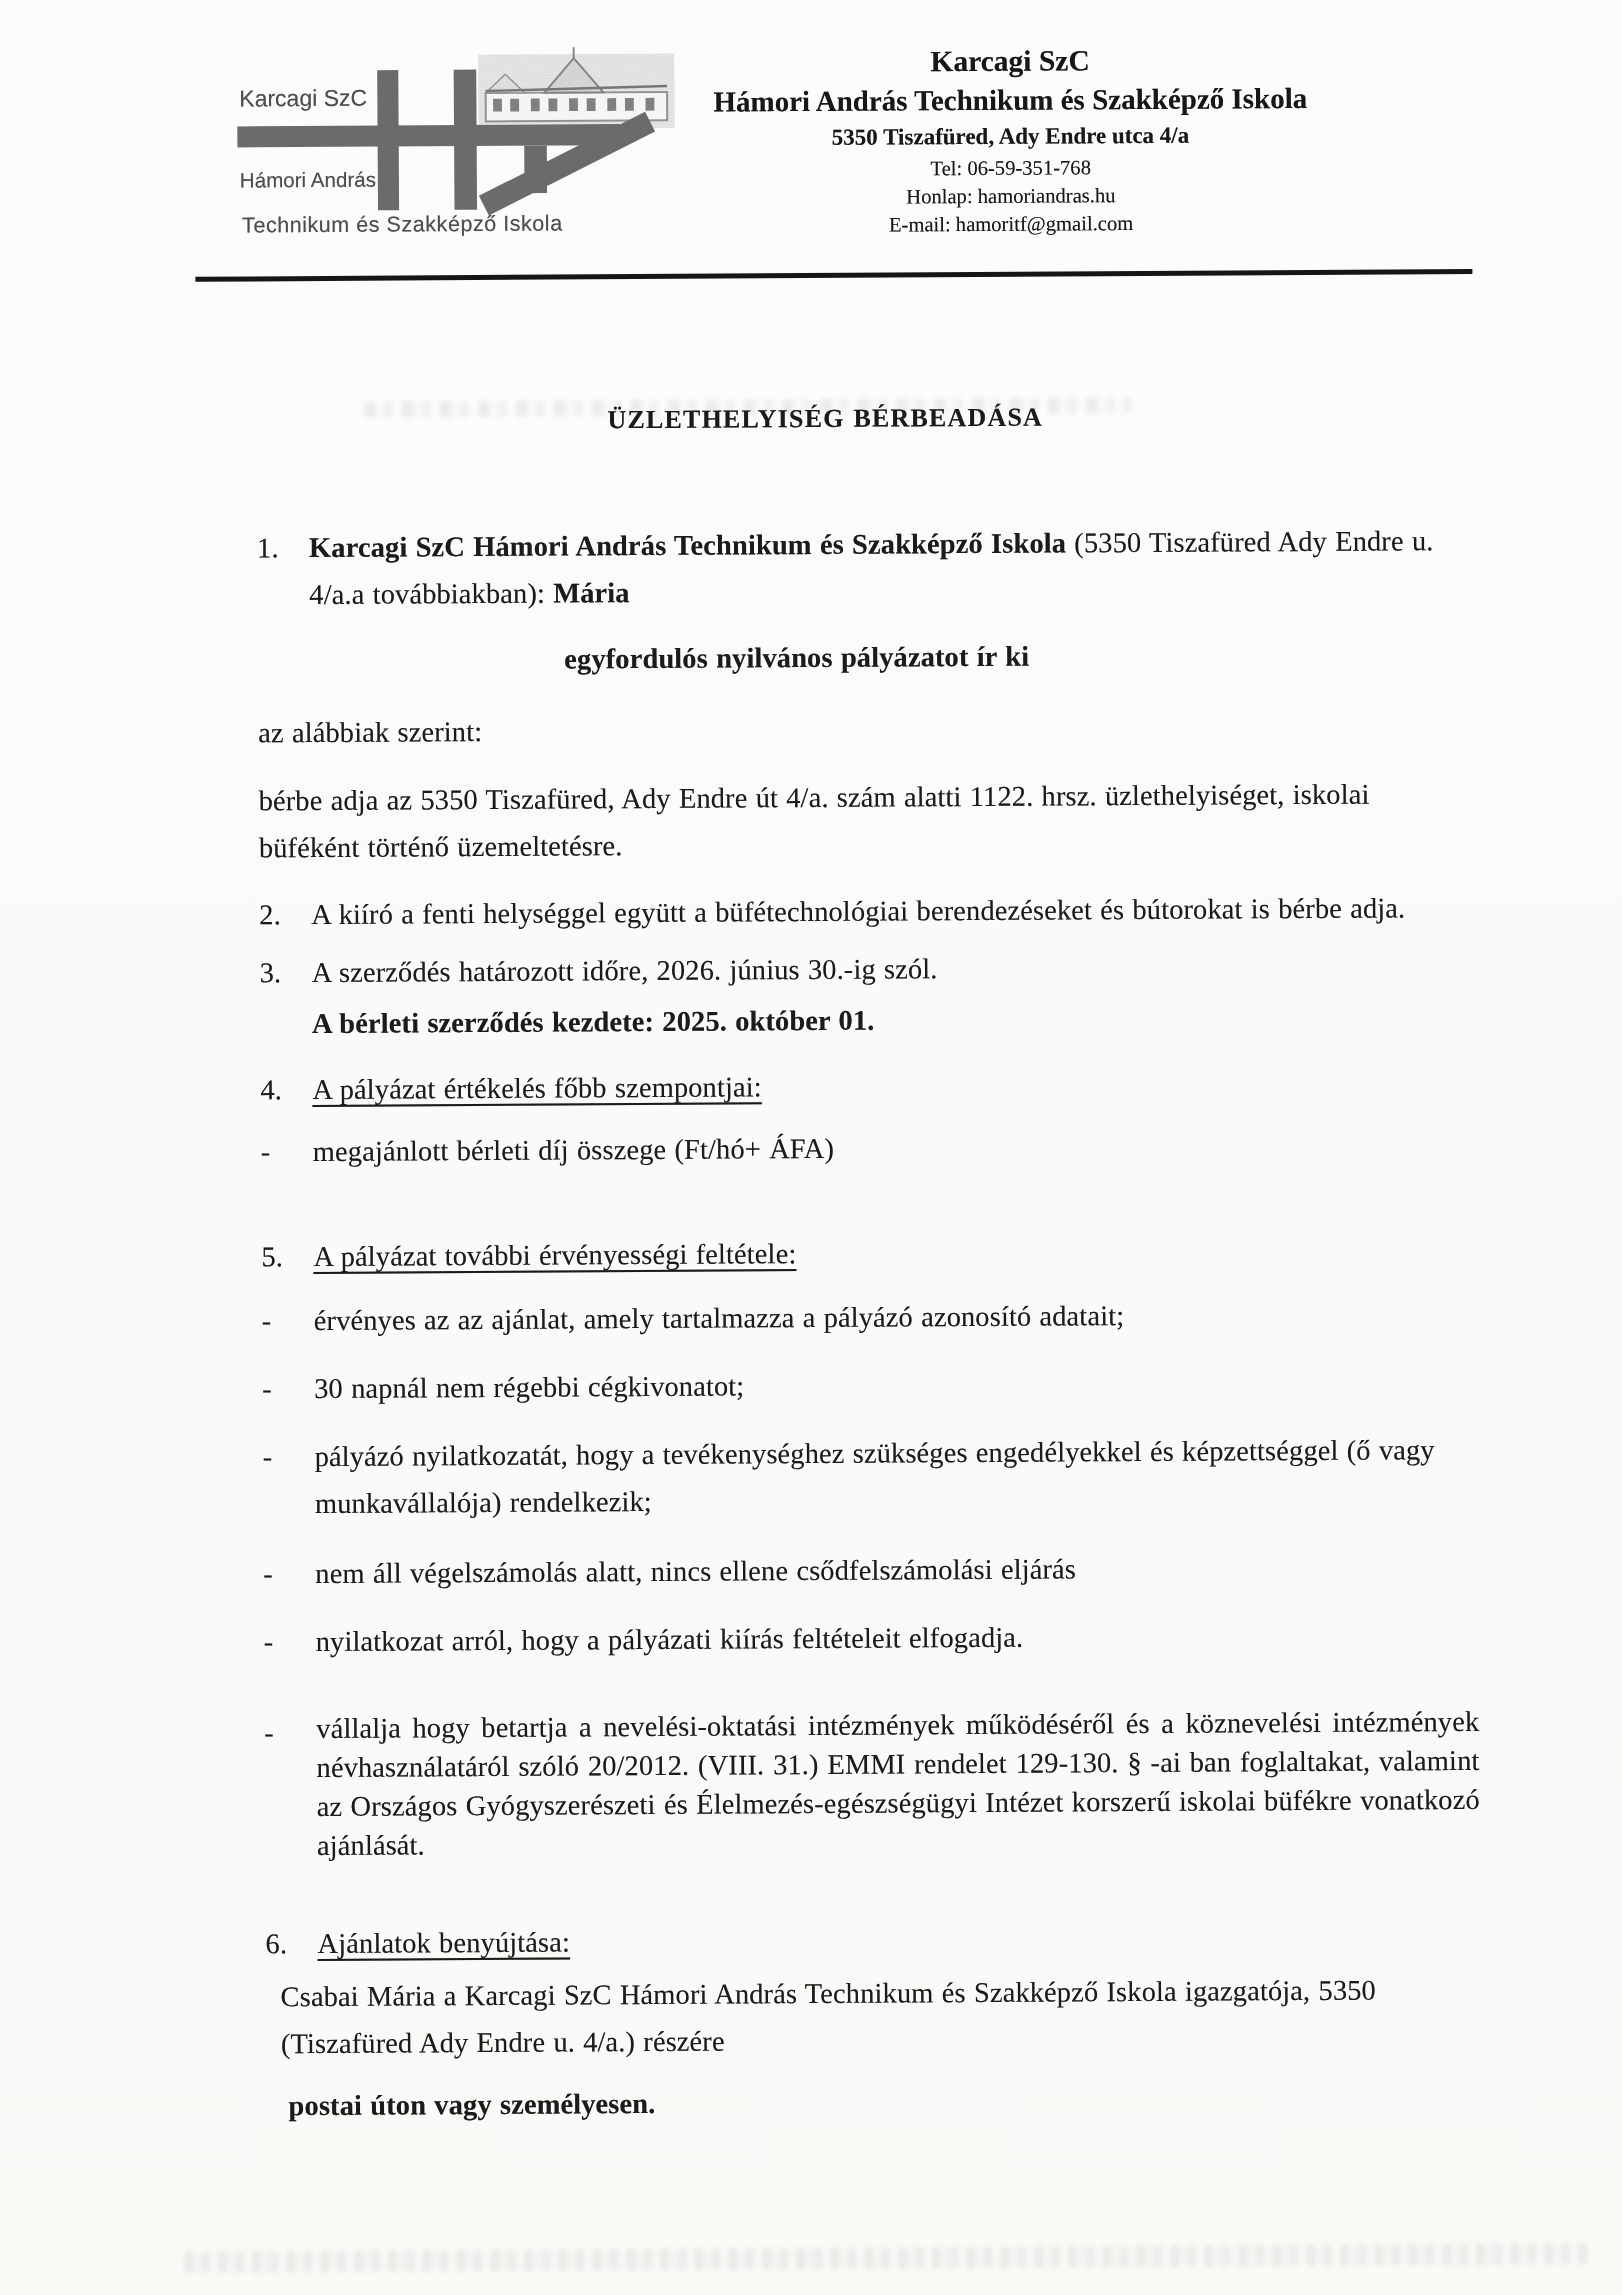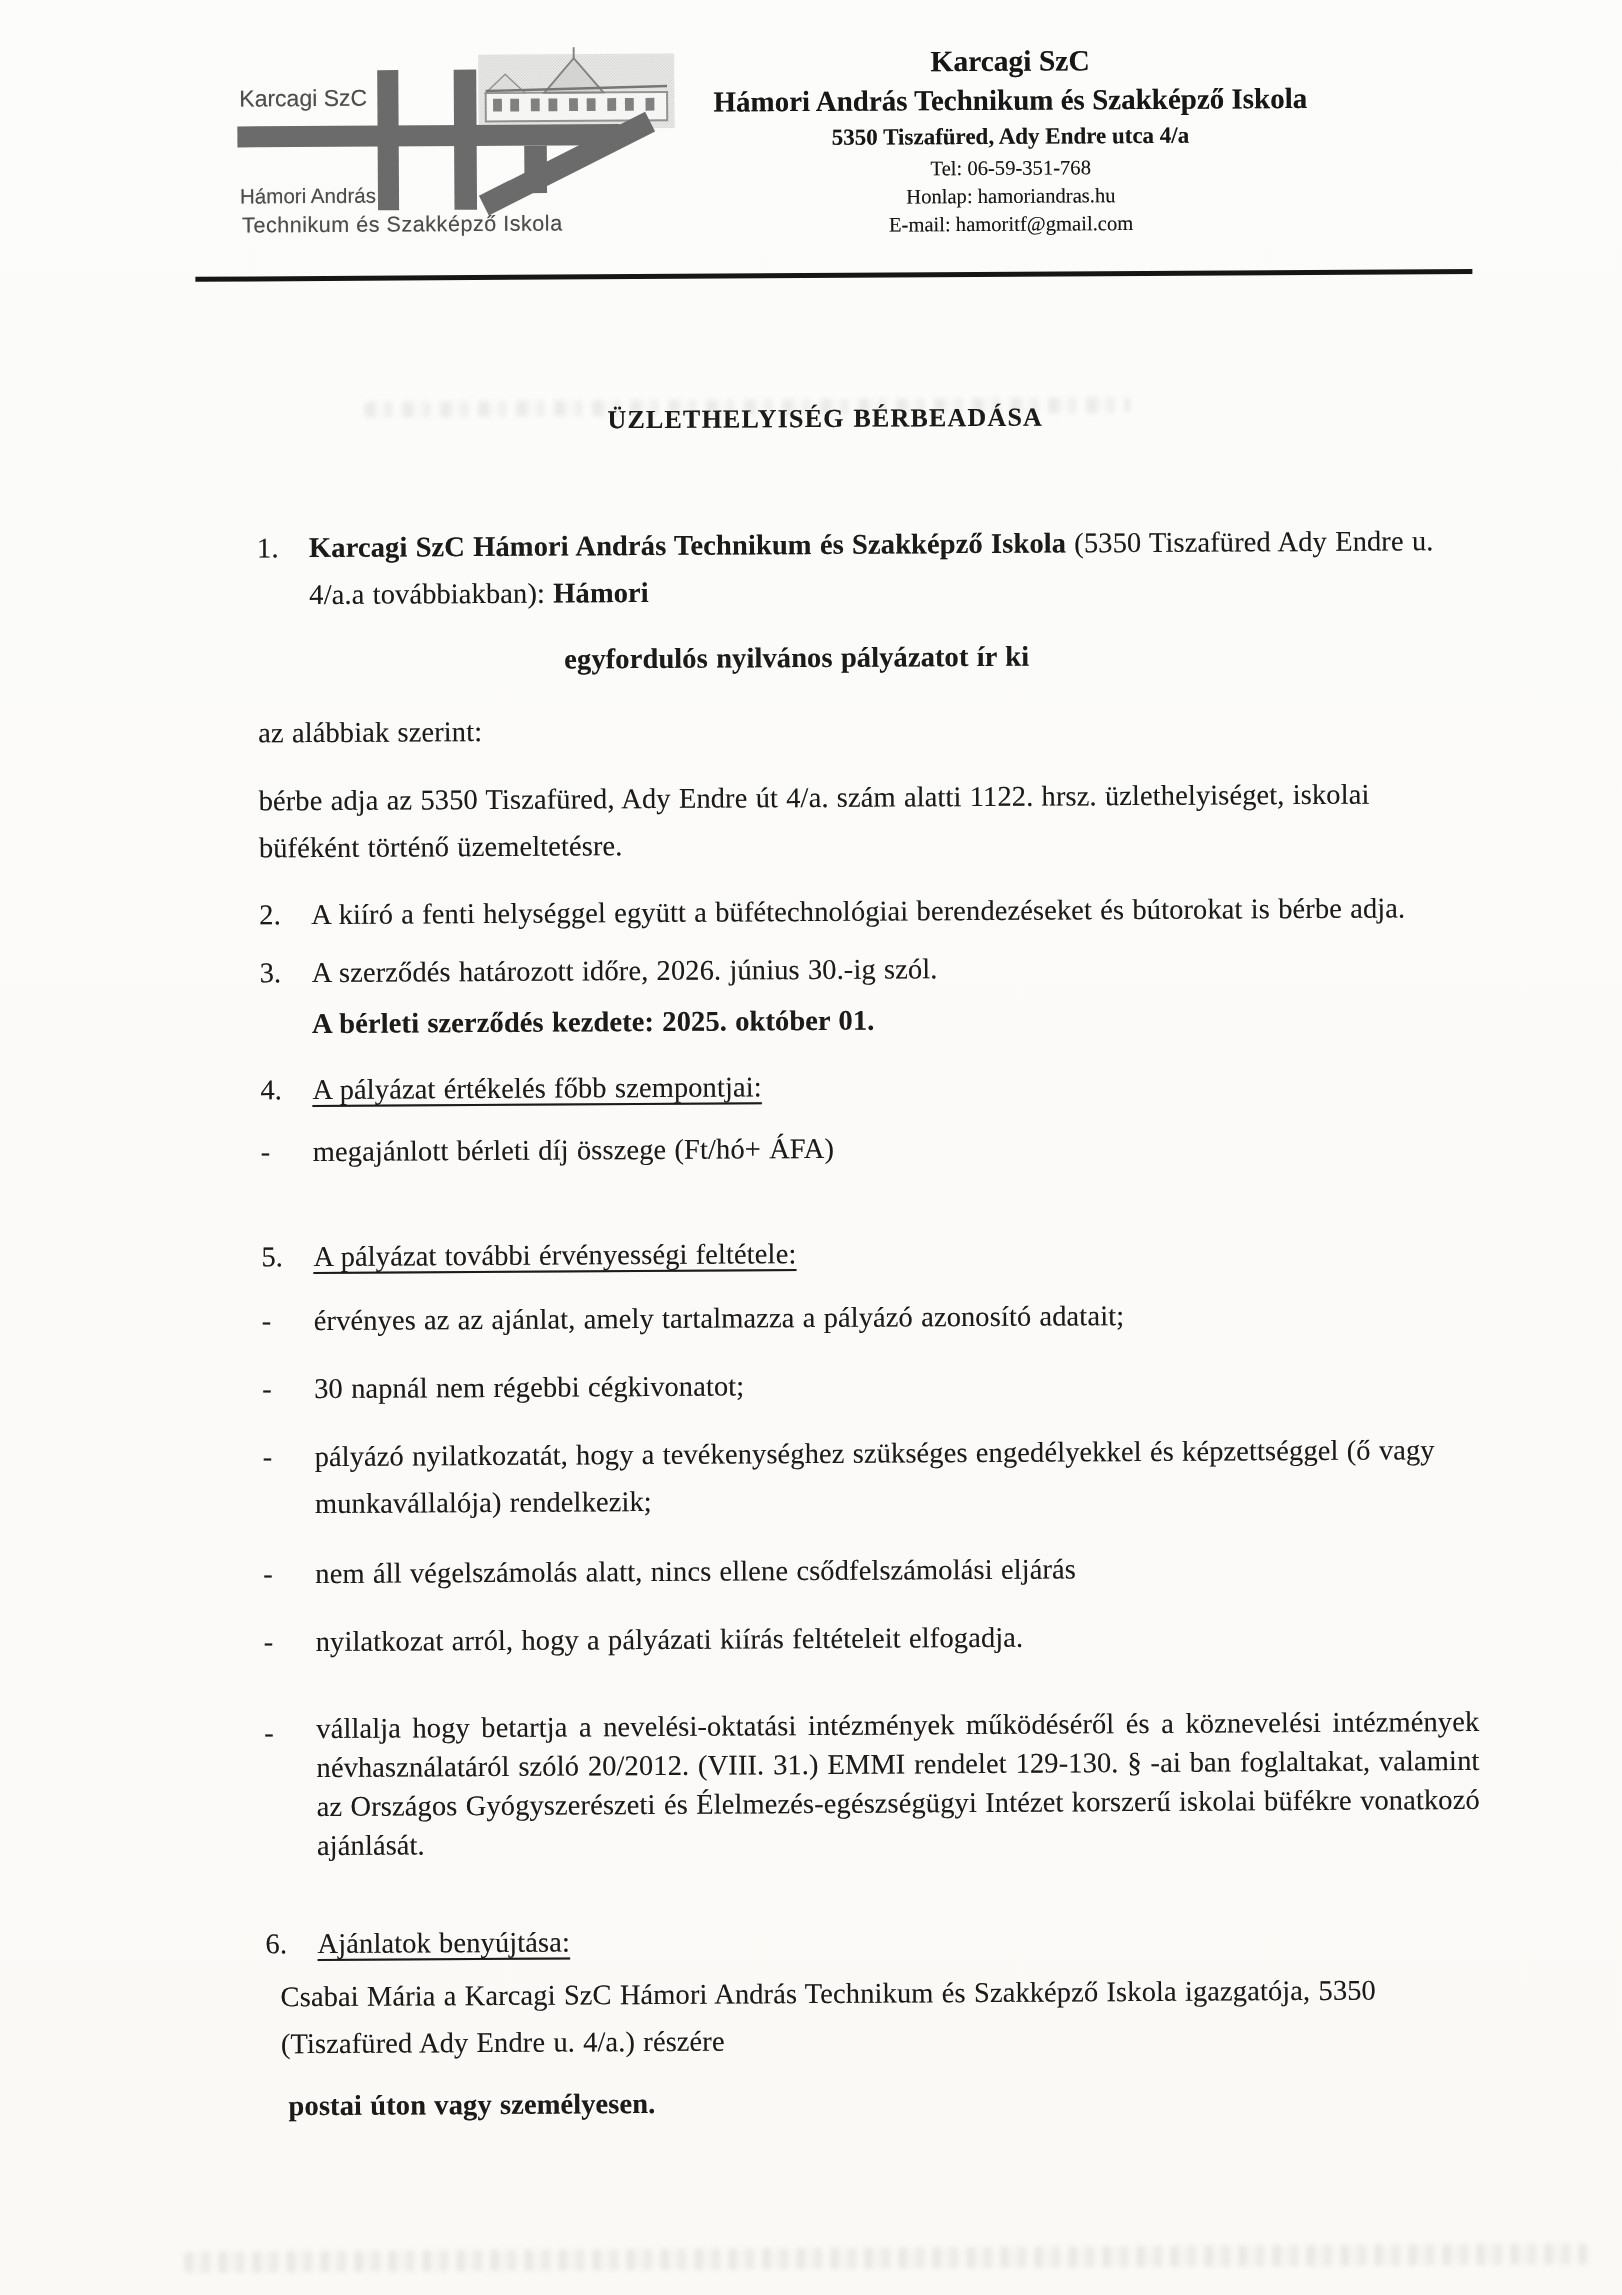--- a/index.html
+++ b/index.html
@@ -19,21 +19,21 @@
   }
   
   .logo-mark{position:absolute;left:236px;top:42px;width:452px;height:201px;}
   .logo-text{
     position:absolute;color:#4d4d4d;
     font-family:"Liberation Sans", sans-serif;
     text-shadow:0 0 0.7px rgba(70,70,70,.45);
     white-space:nowrap;
   }
   .logo-l1{left:245px;top:82px;font-size:23px;}
-  .logo-l2{left:245px;top:165px;font-size:20.6px;margin-top:16px;}
+  .logo-l2{left:245px;top:165px;font-size:20.6px;}
   .logo-l3{left:247px;top:209px;font-size:21.6px;letter-spacing:0.5px;}
   
   .lh{
     position:absolute;left:648px;top:45px;width:736px;
     text-align:center;color:#171717;
     text-shadow:0 0 0.6px rgba(25,25,25,.45);
   }
   .lh-1{font-size:29.5px;font-weight:bold;line-height:35px;margin-bottom:2.9px;}
   .lh-2{font-size:29px;font-weight:bold;line-height:36px;margin-bottom:3.9px;}
   .lh-3{font-size:23px;font-weight:bold;line-height:29.5px;margin-bottom:3.9px;}
@@ -152,21 +152,21 @@
 
     <div class="smudge smudge-top"></div>
     <div class="smudge smudge-bottom"></div>
 
     <div class="content">
 
       <div class="doc-title">ÜZLETHELYISÉG BÉRBEADÁSA</div>
 
       <div class="li item1">
         <span class="num">1.</span>
-        <div class="li-text"><span class="b">Karcagi SzC Hámori András Technikum és Szakképző Iskola</span><span> (5350 Tiszafüred Ady Endre u. 4/a.a továbbiakban): </span><span class="b">Hámori</span></div>
+        <div class="li-text"><span class="b">Karcagi SzC Hámori András Technikum és Szakképző Iskola</span><span> (5350 Tiszafüred Ady Endre u. 4/a.a továbbiakban): </span><span class="b">Mária</span></div>
       </div>
 
       <div class="subtitle">egyfordulós nyilvános pályázatot ír ki</div>
 
       <div class="intro">az alábbiak szerint:</div>
 
       <div class="para1">bérbe adja az 5350 Tiszafüred, Ady Endre út 4/a. szám alatti 1122. hrsz. üzlethelyiséget, iskolai büféként történő üzemeltetésre.</div>
 
       <div class="li item2">
         <span class="num">2.</span>

